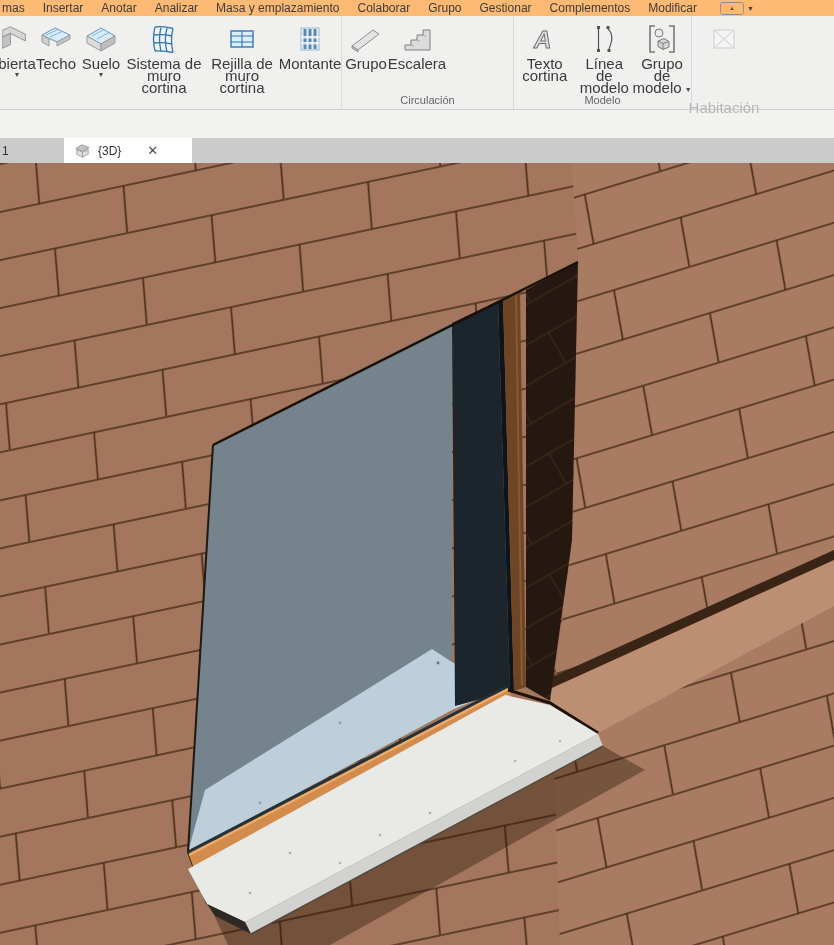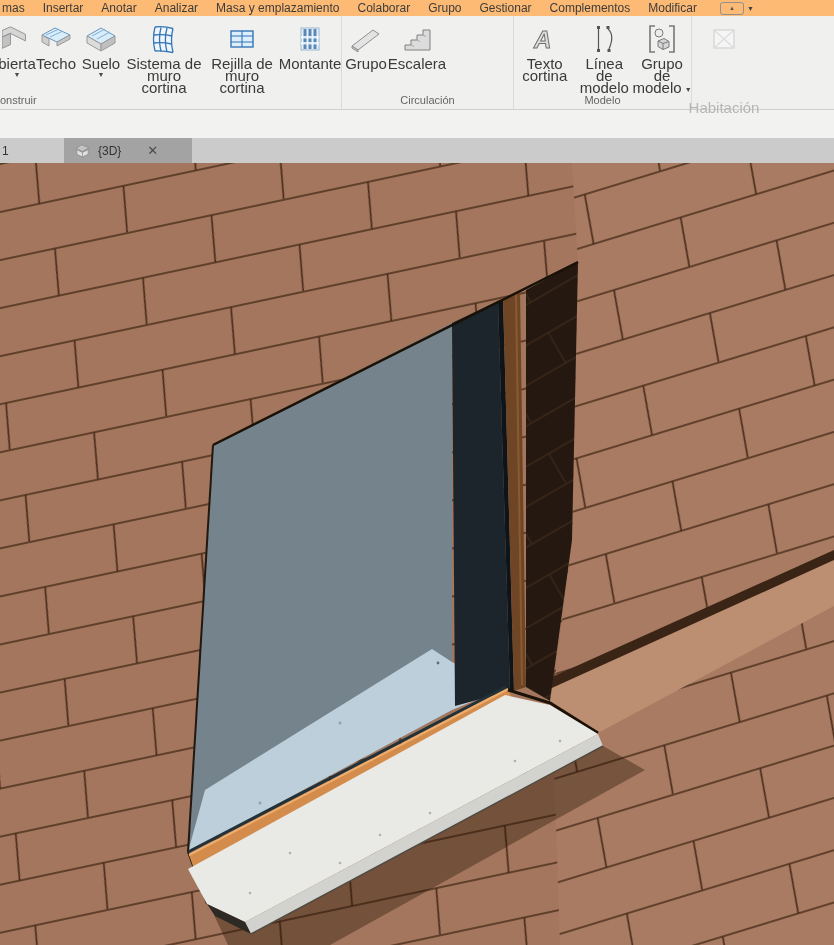--- a/index.html
+++ b/index.html
@@ -25,21 +25,21 @@
   .rb .ibox{height:38px;display:flex;align-items:center;justify-content:center;overflow:hidden;}
   .rb .lbl{font-size:15px;line-height:12px;color:#3a3a3a;text-align:center;}
   .rb .caret{font-size:7px;color:#4a4a4a;line-height:8px;margin-top:1px;}
   .rb.disabled .lbl{color:#b6b6b6;}
   .l2row{display:flex;align-items:center;gap:3px;}
   .l2row .caret{margin-top:3px;}
   
   .gap{height:28px;background:#f2f2f1;}
   .tabbar{height:25px;background:#cbcbcb;display:flex;align-items:stretch;font-size:12px;color:#333;}
   .parttab{width:62px;display:flex;align-items:center;padding-left:2px;}
-  .vtab{background:#a3a3a3;display:flex;align-items:center;padding:0 10px;min-width:108px;}
+  .vtab{background:#ffffff;display:flex;align-items:center;padding:0 10px;min-width:108px;}
   .vtab .txt{margin-left:7px;}
   .vtab .close{margin-left:26px;color:#4a4a4a;font-size:13px;line-height:13px;cursor:default;}
   
   .viewport{height:782px;background:#ffffff;}
   svg{display:block;}
 </style>
 </head>
 <body>
 
 <div class="menubar">
@@ -124,21 +124,20 @@
             <rect x="9.5" y="6" width="3" height="20" fill="#5b87b5"></rect>
             <rect x="14.5" y="6" width="3" height="20" fill="#5b87b5"></rect>
             <rect x="19.5" y="6" width="3" height="20" fill="#5b87b5"></rect>
             <rect x="7" y="13" width="18" height="2.5" fill="#f2f8fd" opacity="0.85"></rect>
             <rect x="7" y="19" width="18" height="2.5" fill="#f2f8fd" opacity="0.85"></rect>
           </svg>
         </span>
         <span class="lbl">Montante</span>
       </div>
     </div>
-    <div class="plabel left">onstruir</div>
   </div>
 
   <div class="panel" style="width:172px;">
     <div class="pbtns">
       <div class="rb" style="width:48px;">
         <span class="ibox">
           <svg width="32" height="32" viewBox="0 0 32 32">
             <polygon points="2,23 23,7 29,11 8,27" fill="#e3e3e3" stroke="#8f8f8f"></polygon>
             <polygon points="2,23 8,27 8,29 2,25" fill="#c9c9c9" stroke="#8f8f8f"></polygon>
           </svg>

